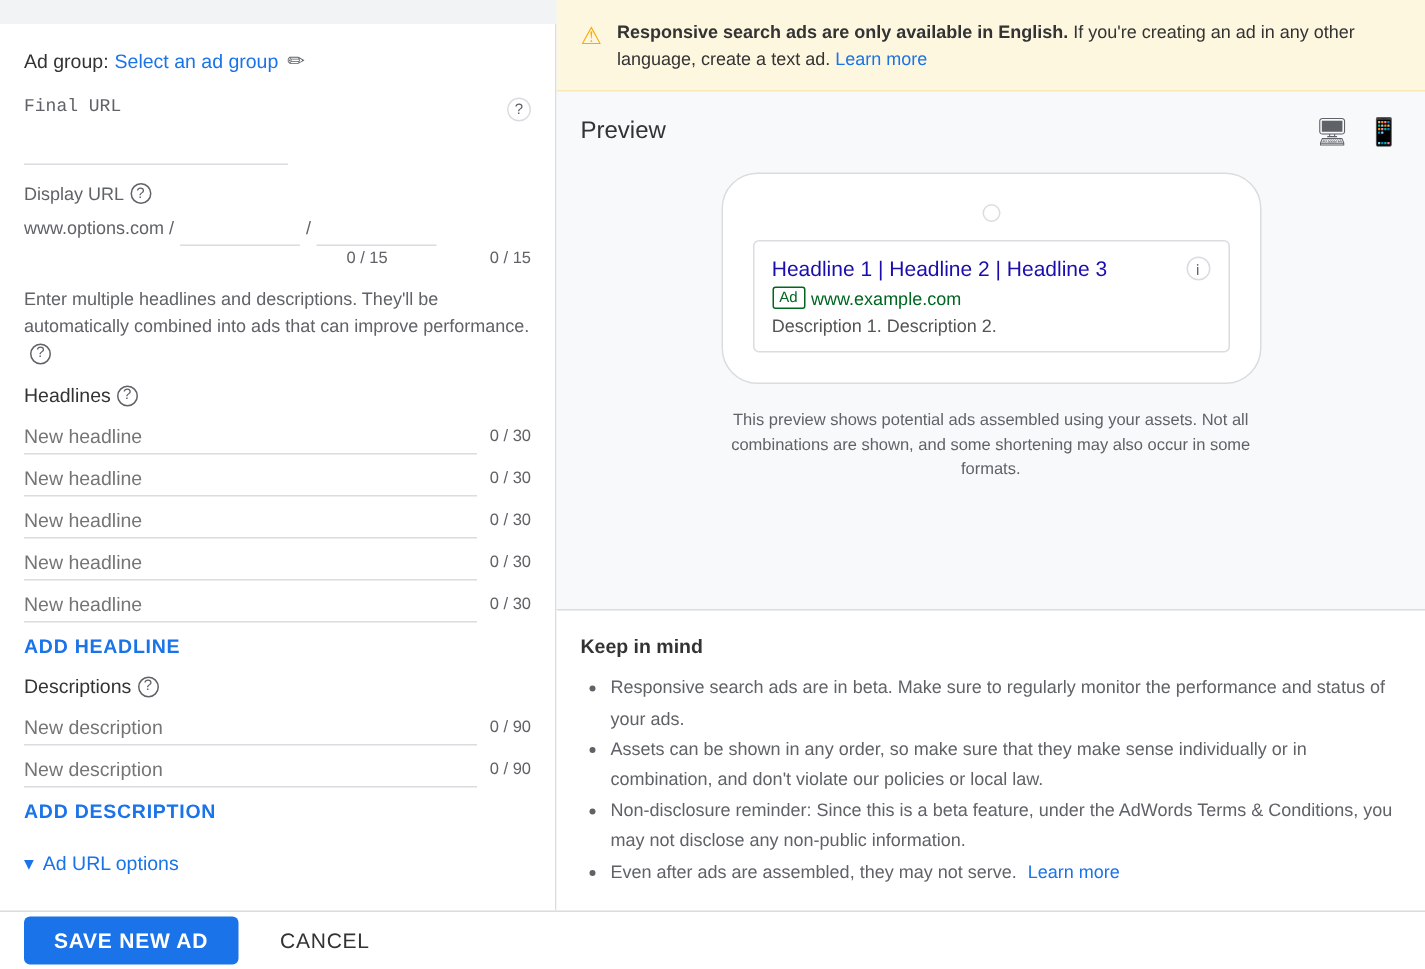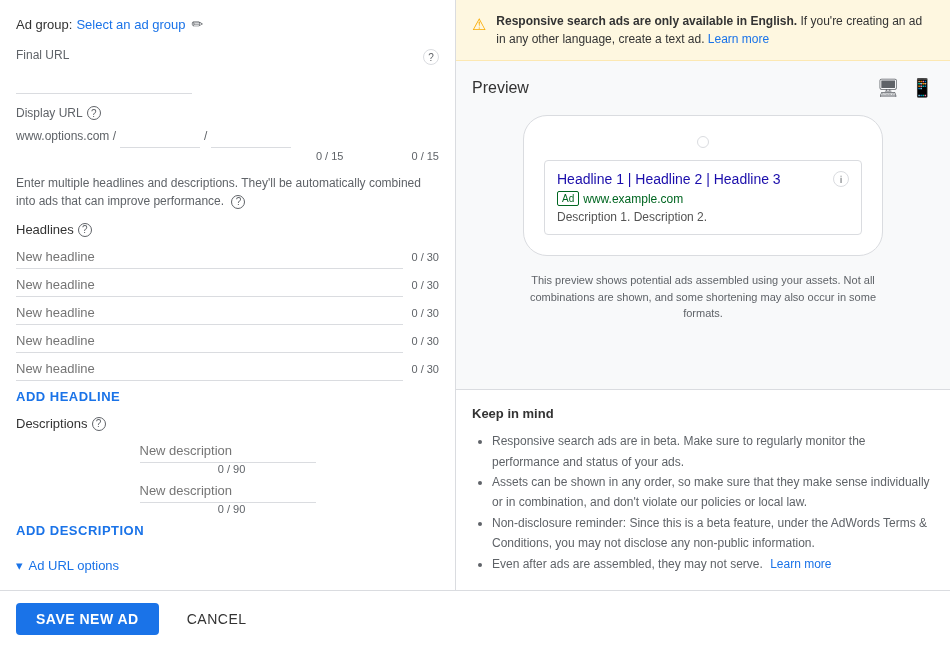--- a/index.html
+++ b/index.html
@@ -20,25 +20,26 @@
     }
 
     .content-area {
       display: flex;
       flex: 1;
       overflow: hidden;
     }
 
     
     .left-panel {
-      width: 456px;
+      width: 371px;
       background: #fff;
       border-right: 1px solid #dadce0;
       overflow-y: auto;
       padding: 16px;
+      margin-top: 16px;
     }
 
     .ad-group-row {
       display: flex;
       align-items: center;
       margin-bottom: 16px;
       font-size: 13px;
       color: #333;
     }
     .ad-group-row .label {
@@ -59,20 +60,21 @@
     .field-row {
       margin-bottom: 12px;
     }
     .field-label {
       font-size: 12px;
       color: #5f6368;
       margin-bottom: 4px;
       display: flex;
       align-items: center;
       gap: 4px;
+      font-family: Liberation Mono, monospace;
     }
 
     .display-url-row {
       margin-bottom: 12px;
     }
     .display-url-label {
       font-size: 12px;
       color: #5f6368;
       margin-bottom: 4px;
       display: flex;
@@ -152,21 +154,20 @@
       letter-spacing: 0.5px;
     }
 
     .description-field {
       margin-bottom: 4px;
     }
     .description-input-row {
       display: flex;
       align-items: center;
       justify-content: space-between;
-      flex-direction: column;
     }
     .description-input {
       flex: 1;
       border: none;
       border-bottom: 1px solid #dadce0;
       padding: 4px 0;
       font-size: 13px;
       color: #5f6368;
       outline: none;
       background: transparent;
@@ -351,21 +352,21 @@
     }
 
     
     .footer {
       background: #fff;
       border-top: 1px solid #dadce0;
       padding: 12px 16px;
       display: flex;
       align-items: center;
       gap: 16px;
-      height: 56px;
+      height: 39px;
     }
     .save-btn {
       background: #1a73e8;
       color: #fff;
       border: none;
       padding: 8px 20px;
       font-size: 14px;
       font-weight: bold;
       border-radius: 4px;
       cursor: pointer;

